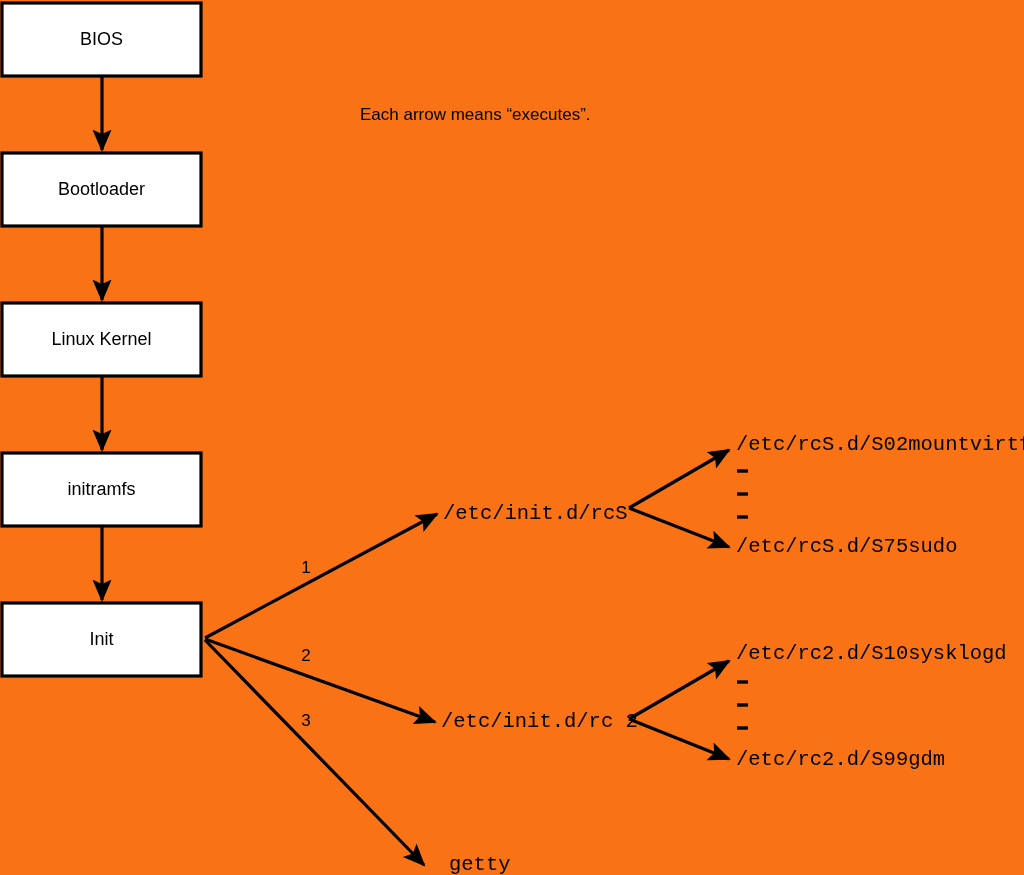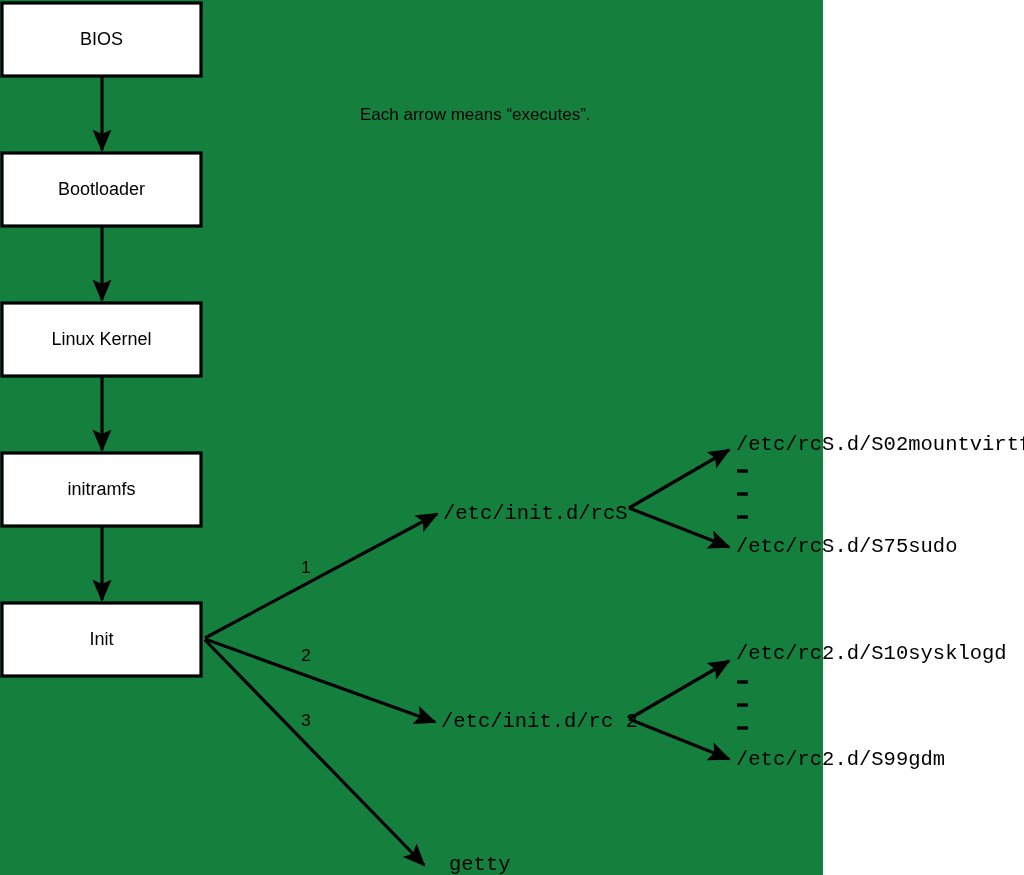--- a/index.html
+++ b/index.html
@@ -9,23 +9,23 @@
     background: #ffffff;
   }
   body {
     width: 1024px;
     height: 875px;
     overflow: hidden;
     font-family: "Liberation Sans", sans-serif;
   }
   #diagram-root {
     position: relative;
-    width: 823px;
+    width: 1024px;
     height: 875px;
-    background: #15803d;
+    background: #f97316;
   }
   svg#diagram-svg {
     position: absolute;
     top: 0;
     left: 0;
     width: 1024px;
     height: 875px;
     display: block;
   }
   .box-rect {

